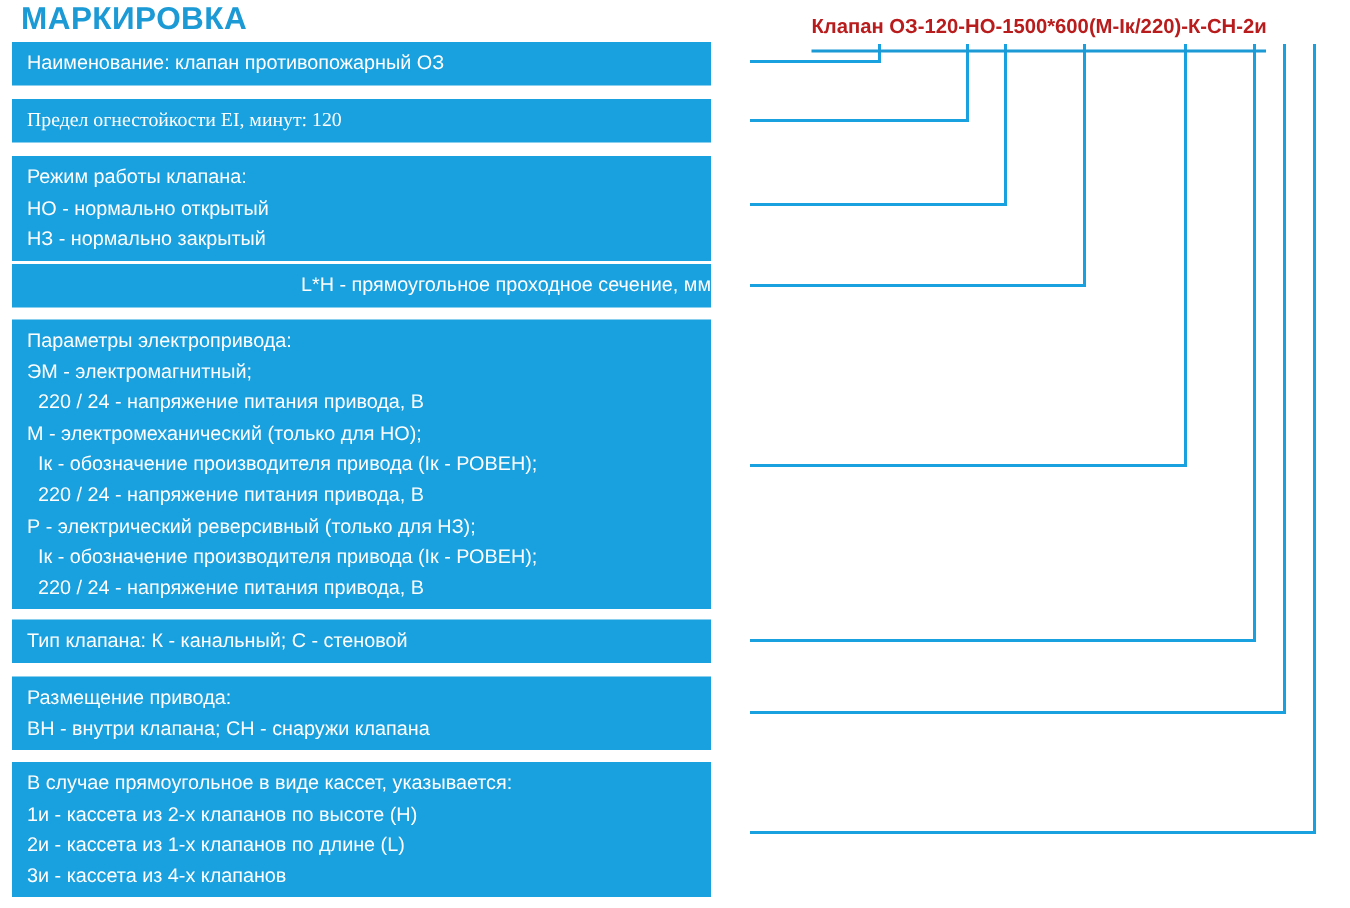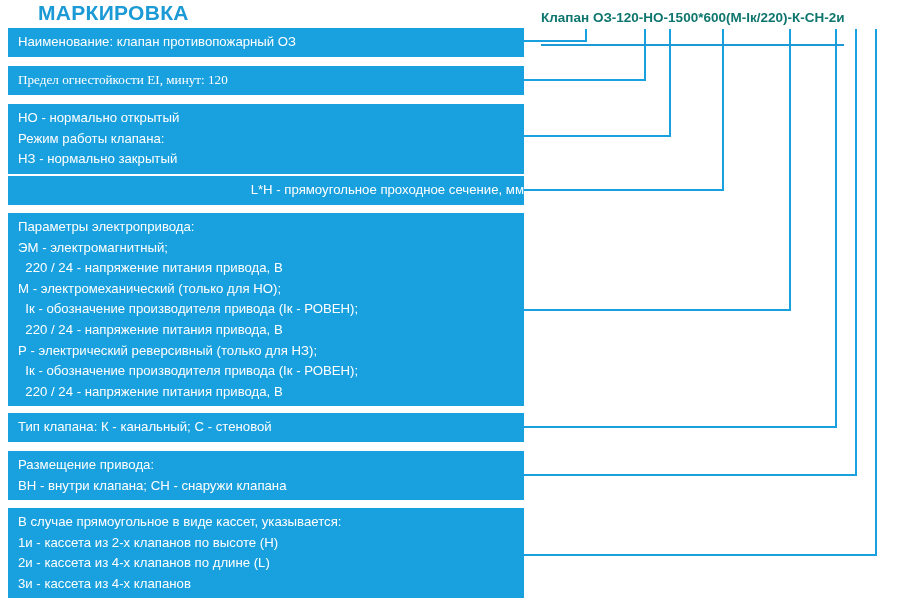--- a/index.html
+++ b/index.html
@@ -15,41 +15,40 @@
 
   
   .title{
     position:absolute;
     left:14px; top:1px;
     font-size:21px;
     font-weight:bold;
     color:#1b9ad6;
     letter-spacing:.3px;
     white-space:nowrap;
-    margin-left:24px;
   }
 
   
   .formula{
     position:absolute;
     left:541px; top:11px;
     font-size:13.5px;
     font-weight:bold;
-    color:#0f766e;
+    color:#b91c1c;
     white-space:nowrap;
     border-bottom:2px solid #1b9ad6;
-    padding-bottom:19px;
+    padding-bottom:8px;
     line-height:14px;
   }
 
   
   .box{
     position:absolute;
     left:8px;
-    width:516px;
+    width:466px;
     background:#19a0de;
     color:#ffffff;
     font-size:13.2px;
     line-height:20.6px;
     box-sizing:border-box;
     padding:4px 0 4px 10px;
     white-space:pre;
   }
   .box .ln{display:block;}
 
@@ -81,20 +80,20 @@
       <path d="M500,555 L876,555 L876,29"></path>
     </g>
   </svg>
 
   <div class="title">МАРКИРОВКА</div>
 
   <div class="formula">Клапан ОЗ-120-НО-1500*600(М-Iк/220)-К-СН-2и</div>
 
   <div class="box" id="b0" style="top:28px;"><span class="ln">Наименование: клапан противопожарный ОЗ</span></div>
   <div class="box" id="b1" style="top:66px;font-family:Liberation Serif, serif;"><span class="ln">Предел огнестойкости EI, минут: 120</span></div>
-  <div class="box" id="b2" style="top:104px;"><span class="ln">НО - нормально открытый</span><span class="ln">Режим работы клапана:</span><span class="ln">НЗ - нормально закрытый</span></div>
+  <div class="box" id="b2" style="top:104px;"><span class="ln">Режим работы клапана:</span><span class="ln">НО - нормально открытый</span><span class="ln">НЗ - нормально закрытый</span></div>
   <div class="box" id="b3" style="top:176px;text-align:right;"><span class="ln">L*H - прямоугольное проходное сечение, мм</span></div>
   <div class="box" id="b4" style="top:213px;"><span class="ln">Параметры электропривода:</span><span class="ln">ЭМ - электромагнитный;</span><span class="ln">  220 / 24 - напряжение питания привода, В</span><span class="ln">М - электромеханический (только для НО);</span><span class="ln">  Iк - обозначение производителя привода (Iк - РОВЕН);</span><span class="ln">  220 / 24 - напряжение питания привода, В</span><span class="ln">Р - электрический реверсивный (только для НЗ);</span><span class="ln">  Iк - обозначение производителя привода (Iк - РОВЕН);</span><span class="ln">  220 / 24 - напряжение питания привода, В</span></div>
   <div class="box" id="b6" style="top:451px;"><span class="ln">Размещение привода:</span><span class="ln">ВН - внутри клапана; СН - снаружи клапана</span></div>
   <div class="box" id="b5" style="top:413px;"><span class="ln">Тип клапана: К - канальный; С - стеновой</span></div>
-  <div class="box" id="b7" style="top:508px;"><span class="ln">В случае прямоугольное в виде кассет, указывается:</span><span class="ln">1и - кассета из 2-х клапанов по высоте (H)</span><span class="ln">2и - кассета из 4-х клапанов по длине (L)</span><span class="ln">3и - кассета из 4-х клапанов</span></div>
+  <div class="box" id="b7" style="top:508px;"><span class="ln">В случае прямоугольное в виде кассет, указывается:</span><span class="ln">1и - кассета из 2-х клапанов по высоте (H)</span><span class="ln">2и - кассета из 1-х клапанов по длине (L)</span><span class="ln">3и - кассета из 4-х клапанов</span></div>
 
 </div>
 
 </body></html>

